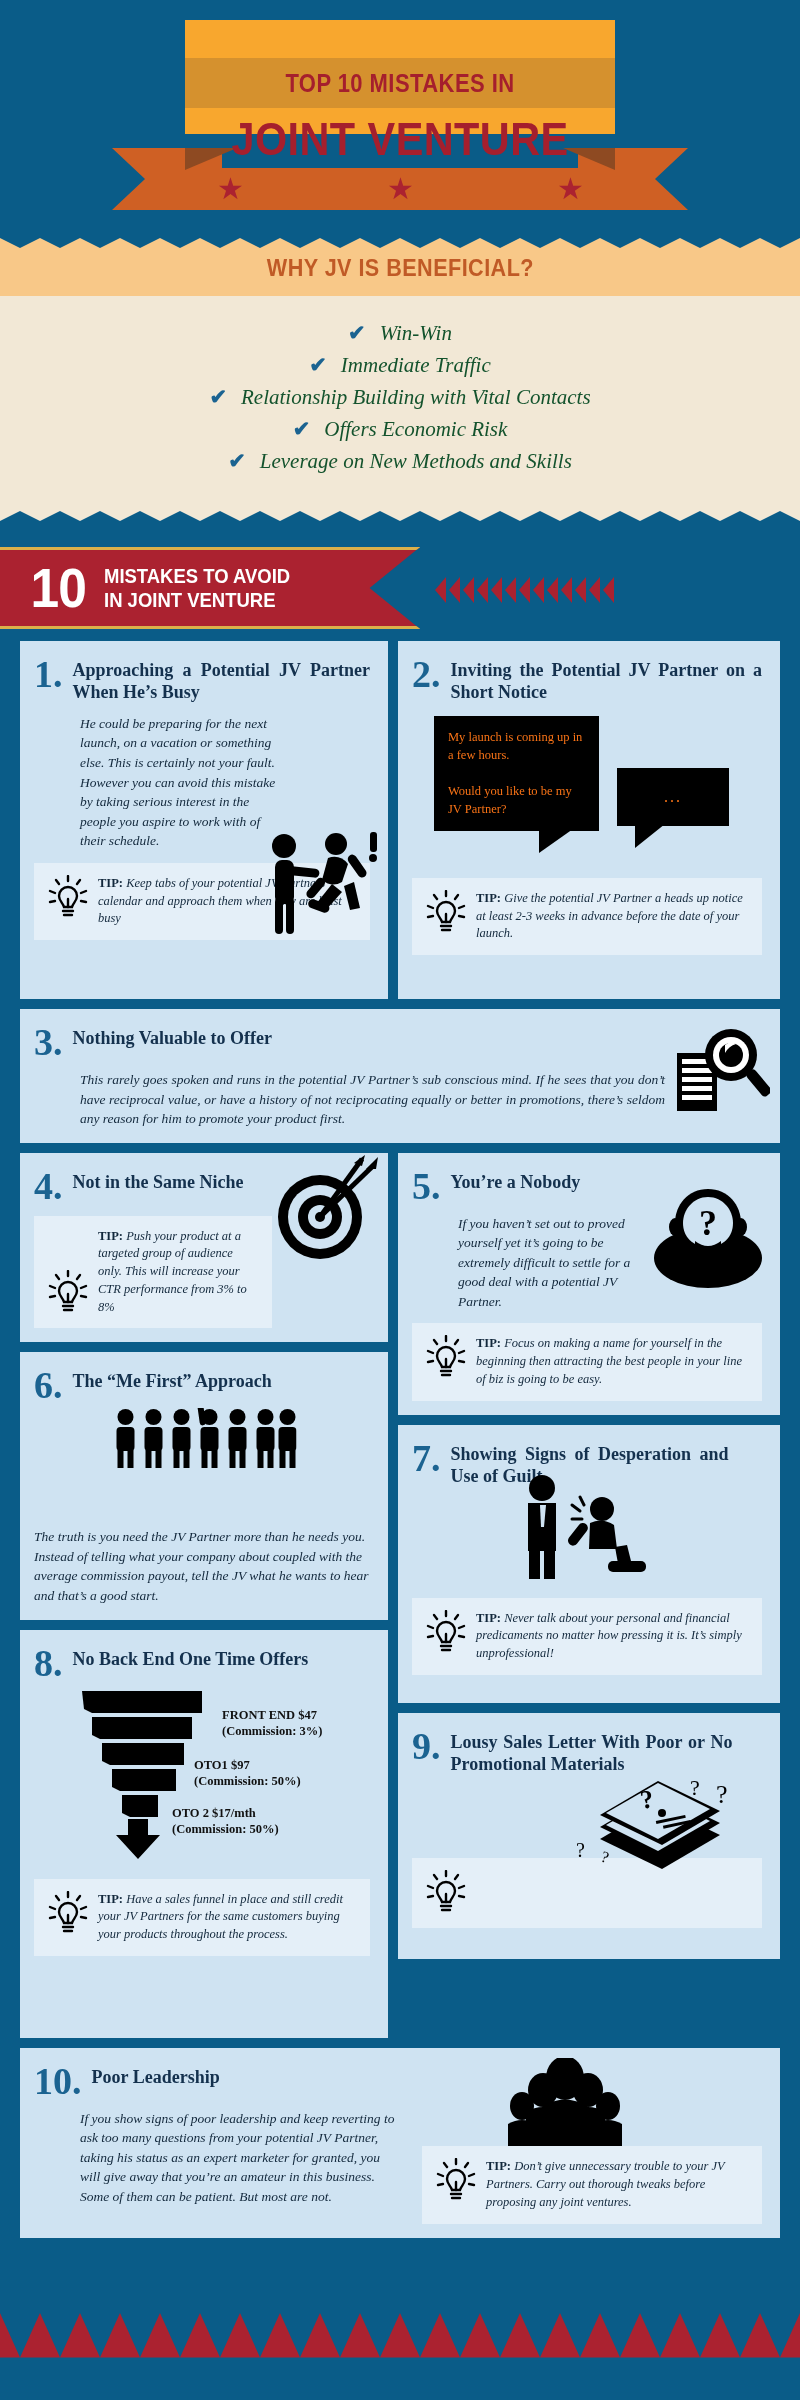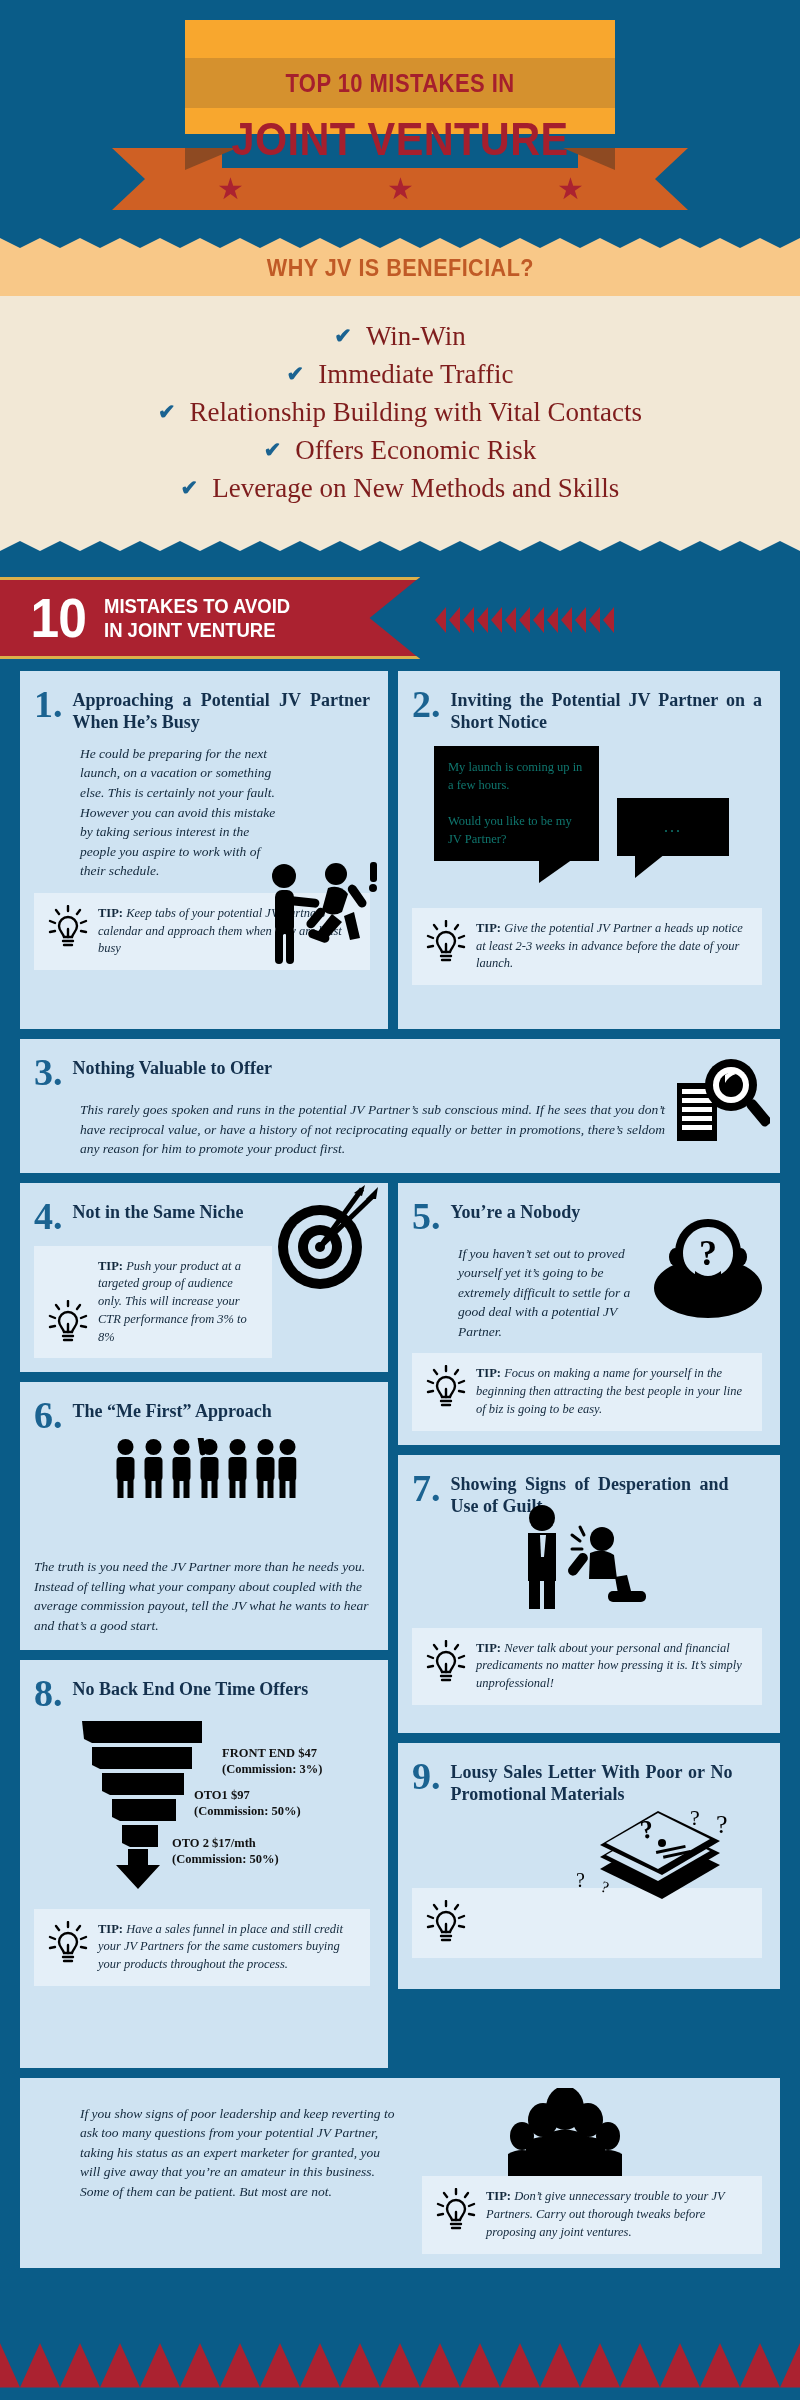--- a/index.html
+++ b/index.html
@@ -168,22 +168,23 @@
     margin: 7px 0;
   }
   .check {
     font-size: 21px;
     color: #1b6391;
     font-weight: bold;
     line-height: 1;
   }
   .benefit-label {
     font-family: "Liberation Serif", serif;
-    font-size: 27px;
-    color: #7f1d1d;
+    font-style: italic;
+    font-size: 21px;
+    color: #14532d;
   }
   .zig-bot {
     position: relative;
     height: 18px;
     background: #0a5c88;
   }
   .zig-bot::before {
     content: "";
     position: absolute;
     left: 0; right: 0; top: 0;
@@ -328,21 +329,21 @@
     font-style: normal;
     font-weight: bold;
   }
   .bulb { flex: 0 0 auto; width: 40px; height: 46px; }
 
   
   .bubbles { position: relative; height: 150px; margin-top: 12px; }
   .bub {
     position: absolute;
     background: #000000;
-    color: #0f766e;
+    color: #f97316;
     font-family: "Liberation Serif", serif;
     font-size: 12.5px;
     line-height: 1.45;
     padding: 12px 14px;
   }
   .bub::after {
     content: "";
     position: absolute;
     bottom: -22px;
     width: 0; height: 0;
@@ -361,21 +362,21 @@
   .funnel-area { position: relative; height: 180px; margin-top: 6px; }
   .funnel-svg { position: absolute; left: 42px; top: 0; }
   .flab {
     position: absolute;
     font-family: "Liberation Serif", serif;
     font-weight: bold;
     font-size: 12.5px;
     color: #111;
     line-height: 1.3;
   }
-  .flab1 { left: 188px; top: 28px; }
+  .flab1 { left: 188px; top: 20px; }
   .flab2 { left: 160px; top: 70px; }
   .flab3 { left: 138px; top: 118px; }
 
   
   .footer {
     position: relative;
     height: 110px;
     background: #0a5c88;
     margin-top: 6px;
   }
@@ -859,20 +860,24 @@
                 <line x1="2" y1="27" x2="7" y2="26"></line>
                   <line x1="38" y1="27" x2="33" y2="26"></line>
               </g>
             </svg>
           </div>
         </div>
       </div>
     </div>
 
     <div class="card" style="min-height:190px;">
+      <div class="card-head">
+        <div class="cnum"><span>10</span><span class="dot">.</span></div>
+        <div class="ctitle left">Poor Leadership</div>
+      </div>
       <div class="cbody indent" style="width:320px;">If you show signs of poor leadership and keep reverting to ask too many questions from your potential JV Partner, taking his status as an expert marketer for granted, you will give away that you’re an amateur in this business. Some of them can be patient. But most are not.</div>
       <svg class="art art-team" width="130" height="140" viewBox="0 0 130 140">
         <g fill="#000">
           <ellipse cx="22" cy="48" rx="12" ry="14"></ellipse>
           <path d="M8 66 q14 -8 28 0 l0 44 h-28z"></path>
           <ellipse cx="108" cy="48" rx="12" ry="14"></ellipse>
           <path d="M94 66 q14 -8 28 0 l0 44 h-28z"></path>
           <ellipse cx="43" cy="32" rx="15" ry="17"></ellipse>
           <path d="M26 54 q17 -10 34 0 l0 58 h-34z"></path>
           <ellipse cx="88" cy="32" rx="15" ry="17"></ellipse>

